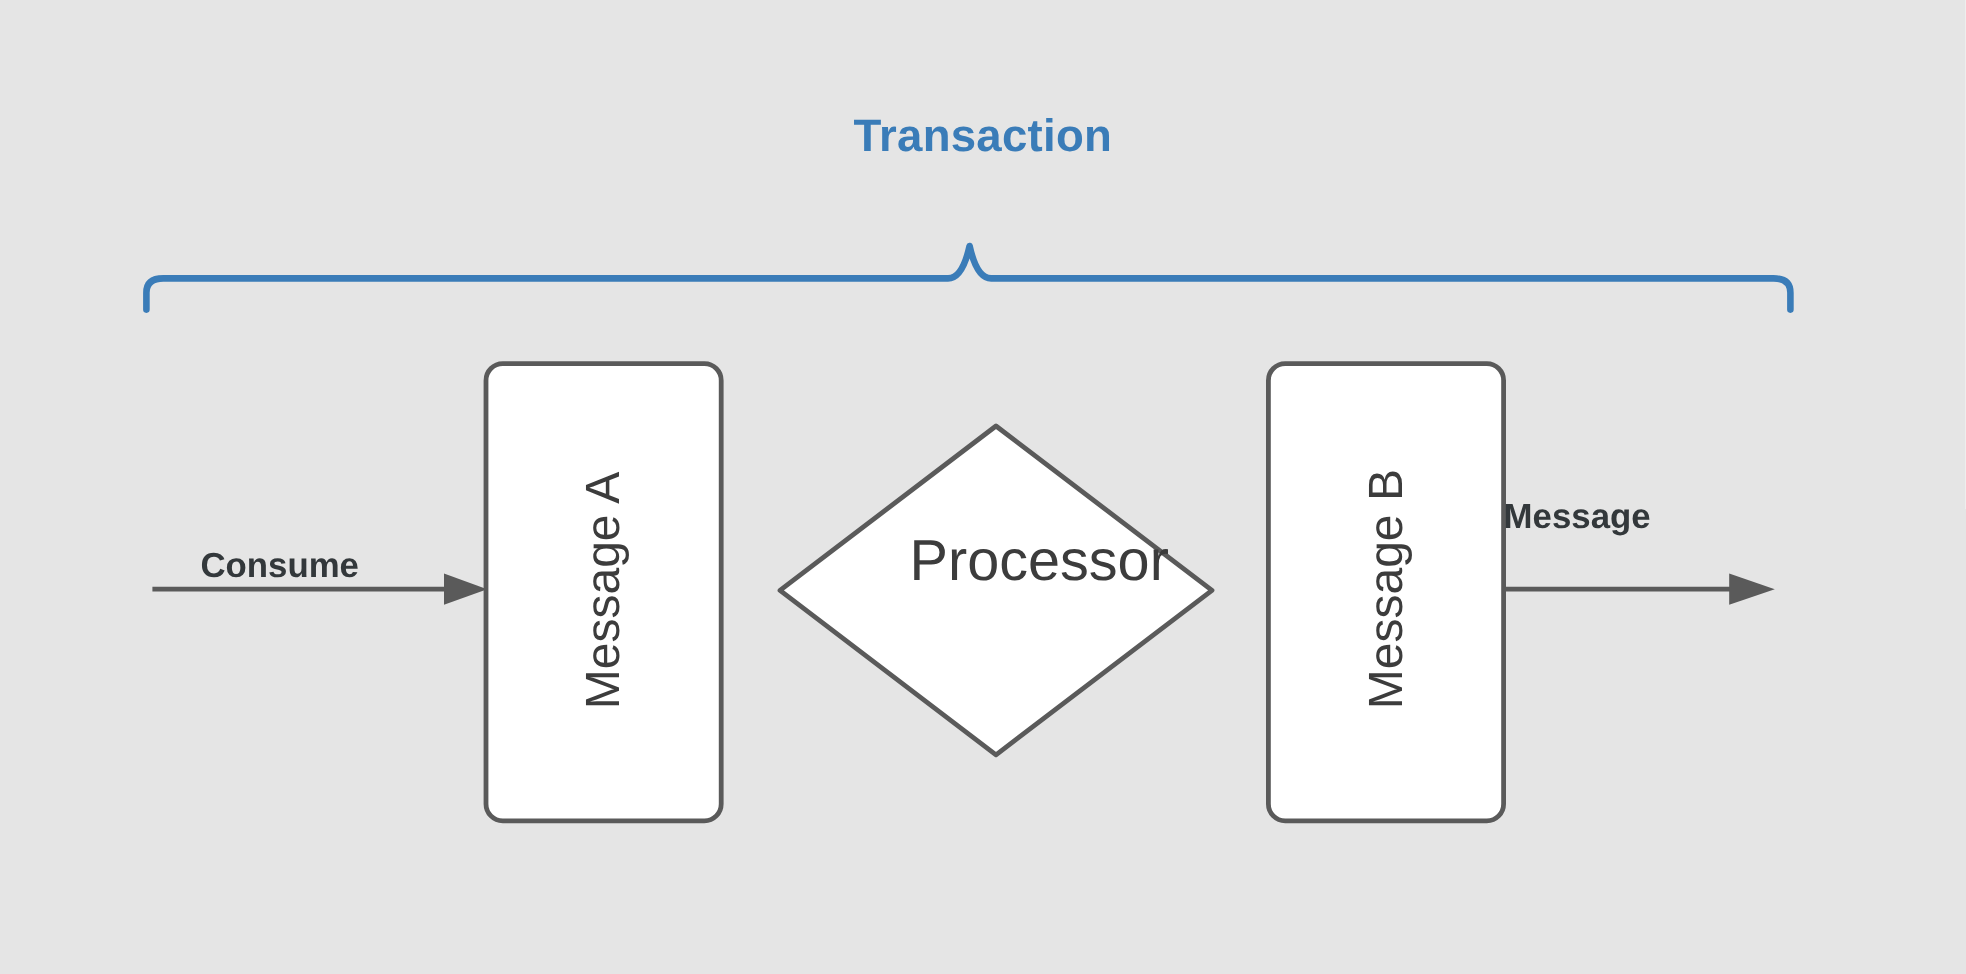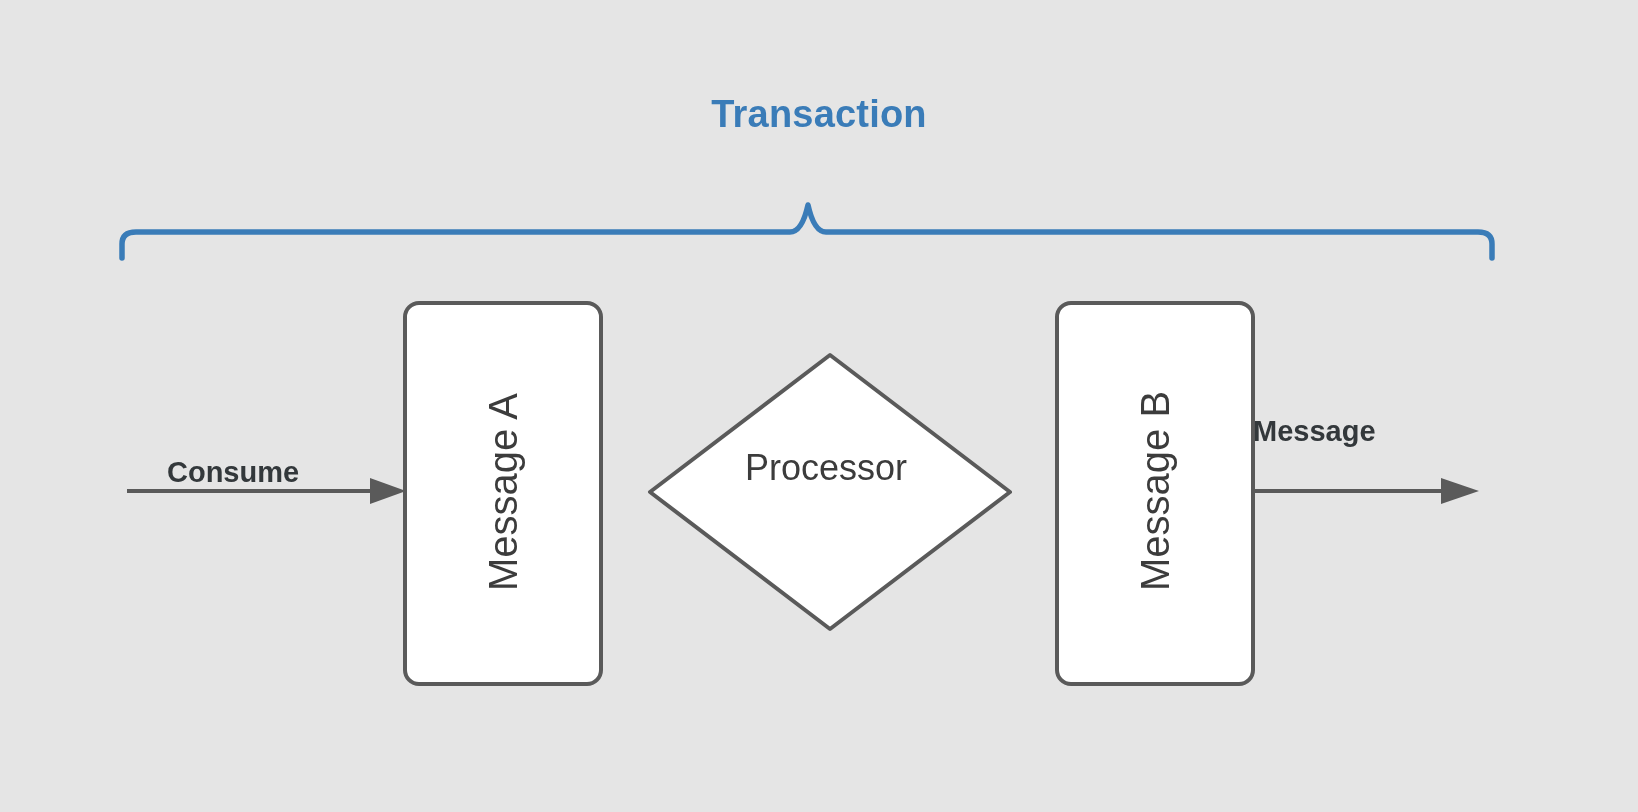--- a/index.html
+++ b/index.html
@@ -49,25 +49,25 @@
   #consume-label {
     left: 167px;
     top: 436px;
     margin-top: 20px;
   }
   #produce-label {
     left: 1253px;
     top: 415px;
   }
   #processor-label {
-    left: 644px;
+    left: 684px;
     top: 468px;
     width: 364px;
     text-align: center;
-    font-size: 36px;
+    font-size: 48px;
     font-weight: normal;
     color: #3c3c3c;
     line-height: 1;
     transform: translateY(-0.5em);
   }
   .msg-box-label {
     font-size: 40px;
     color: #3c3c3c;
     transform-origin: 50% 50%;
     transform: rotate(-90deg);

